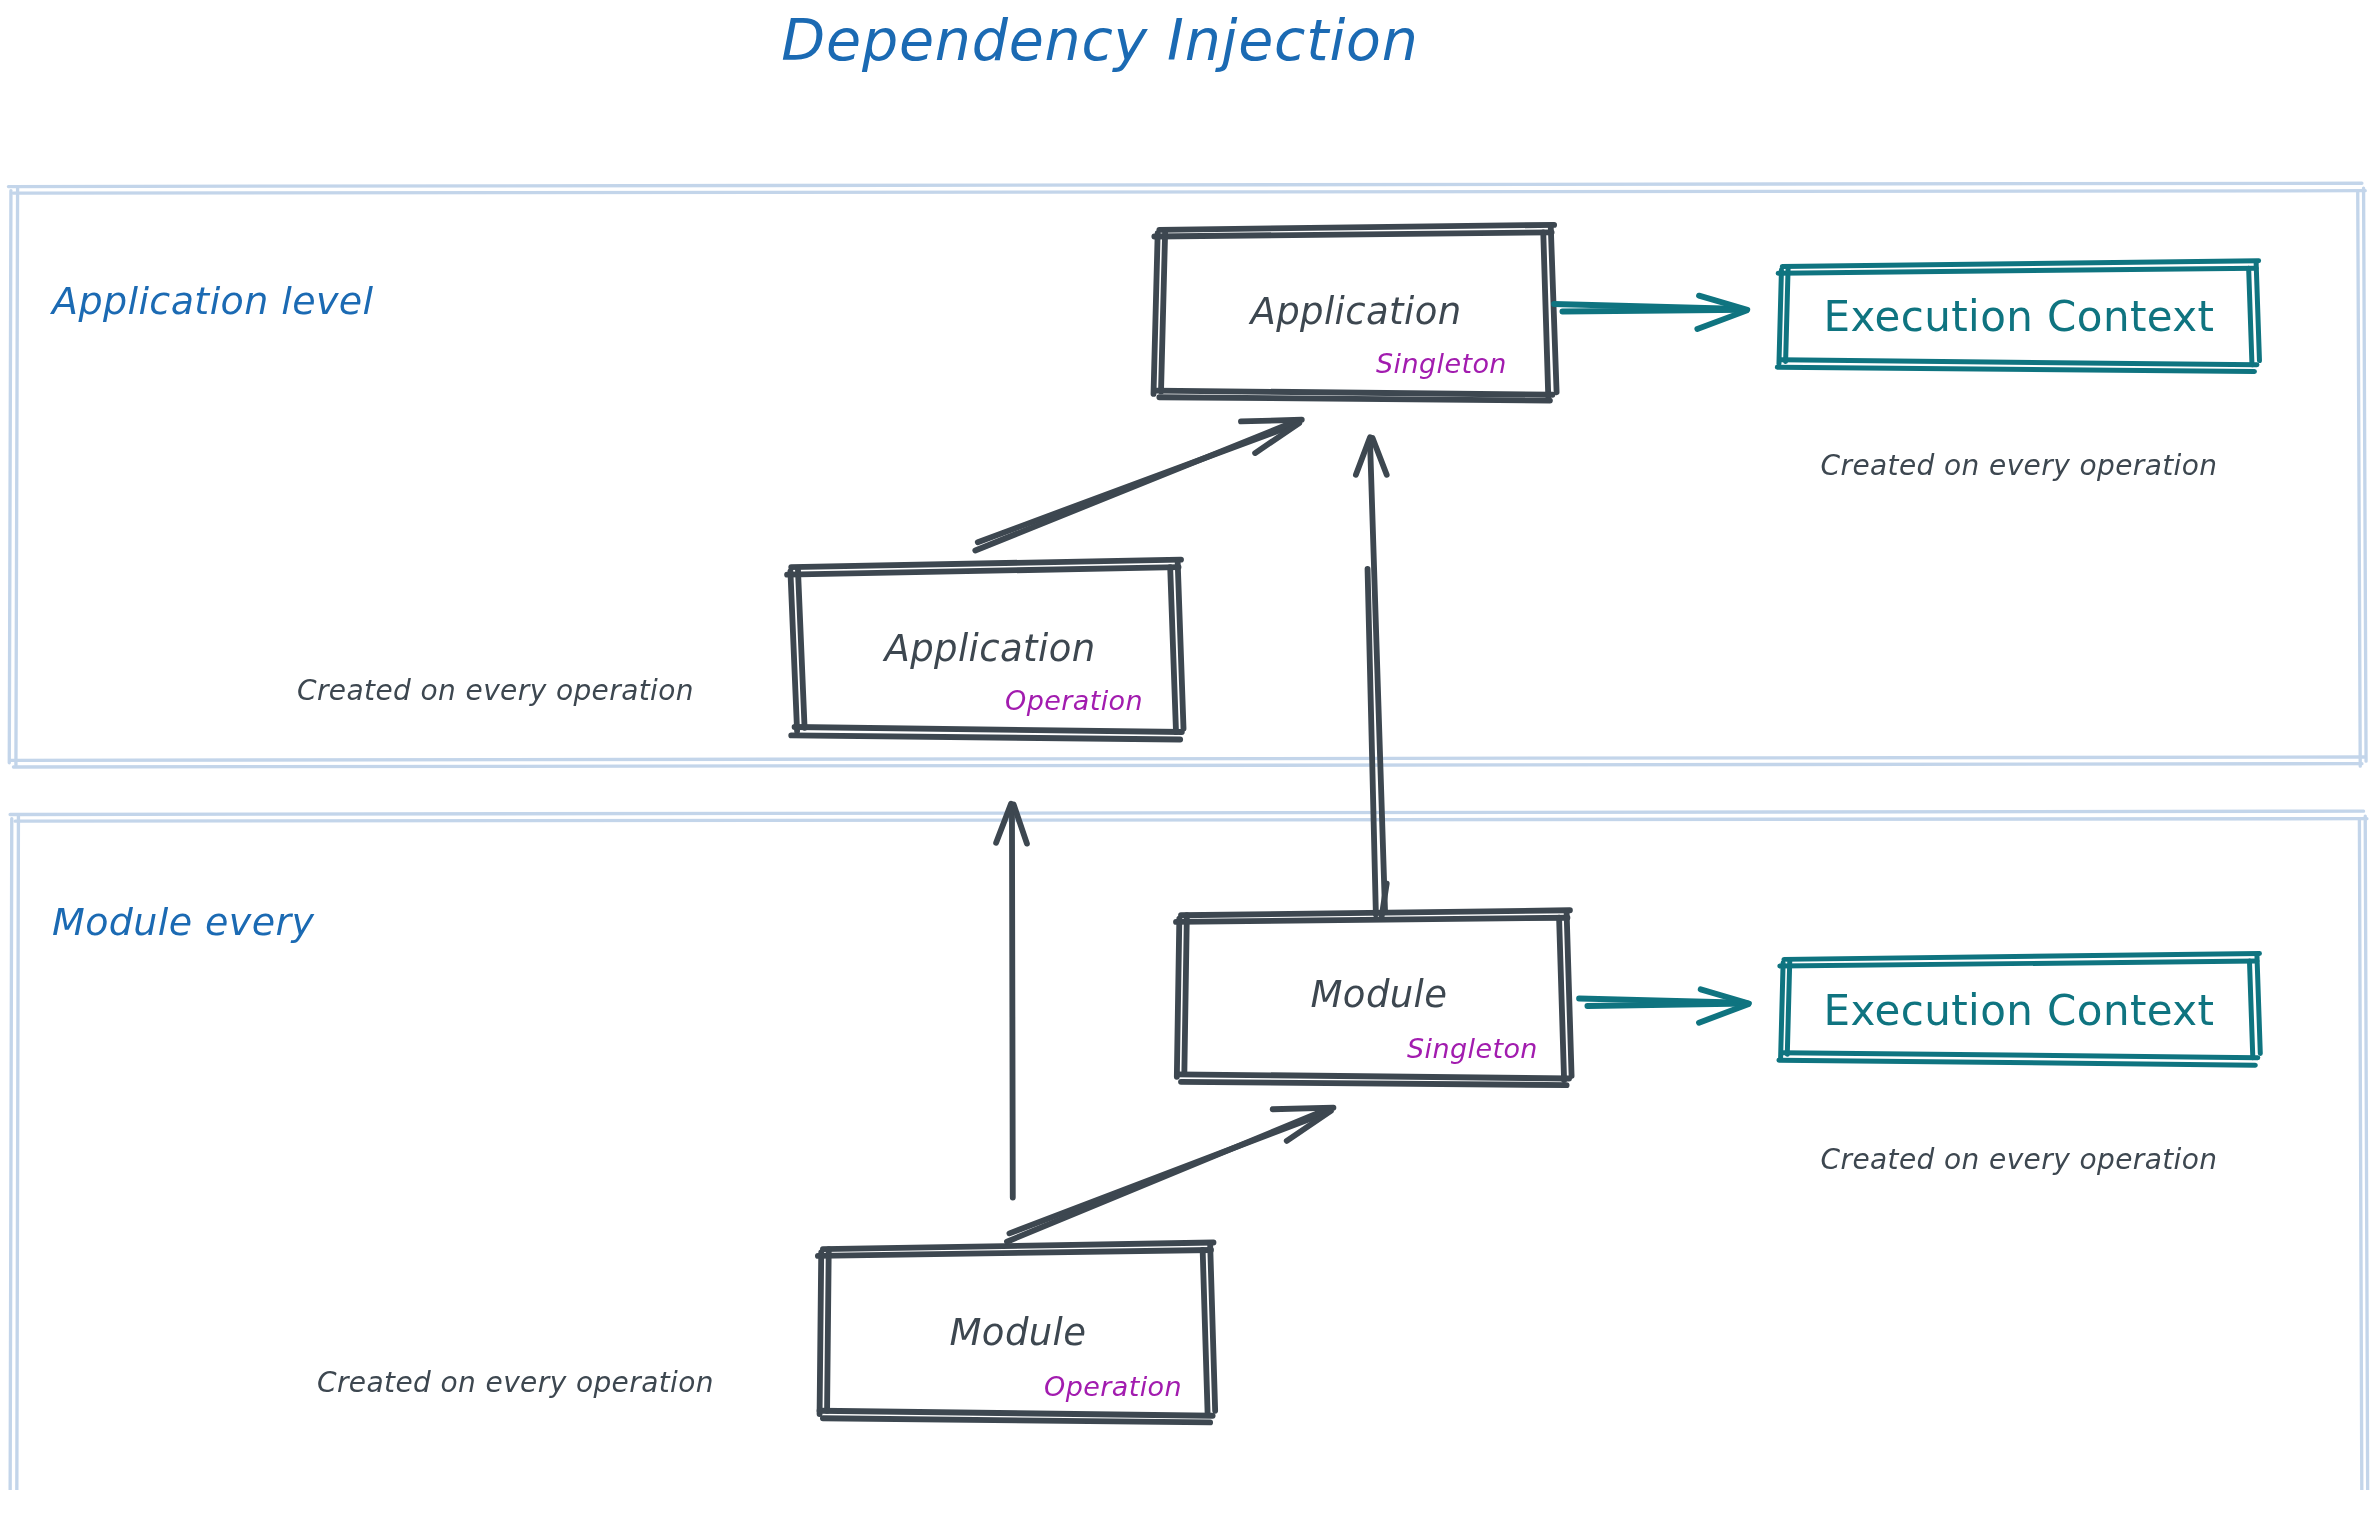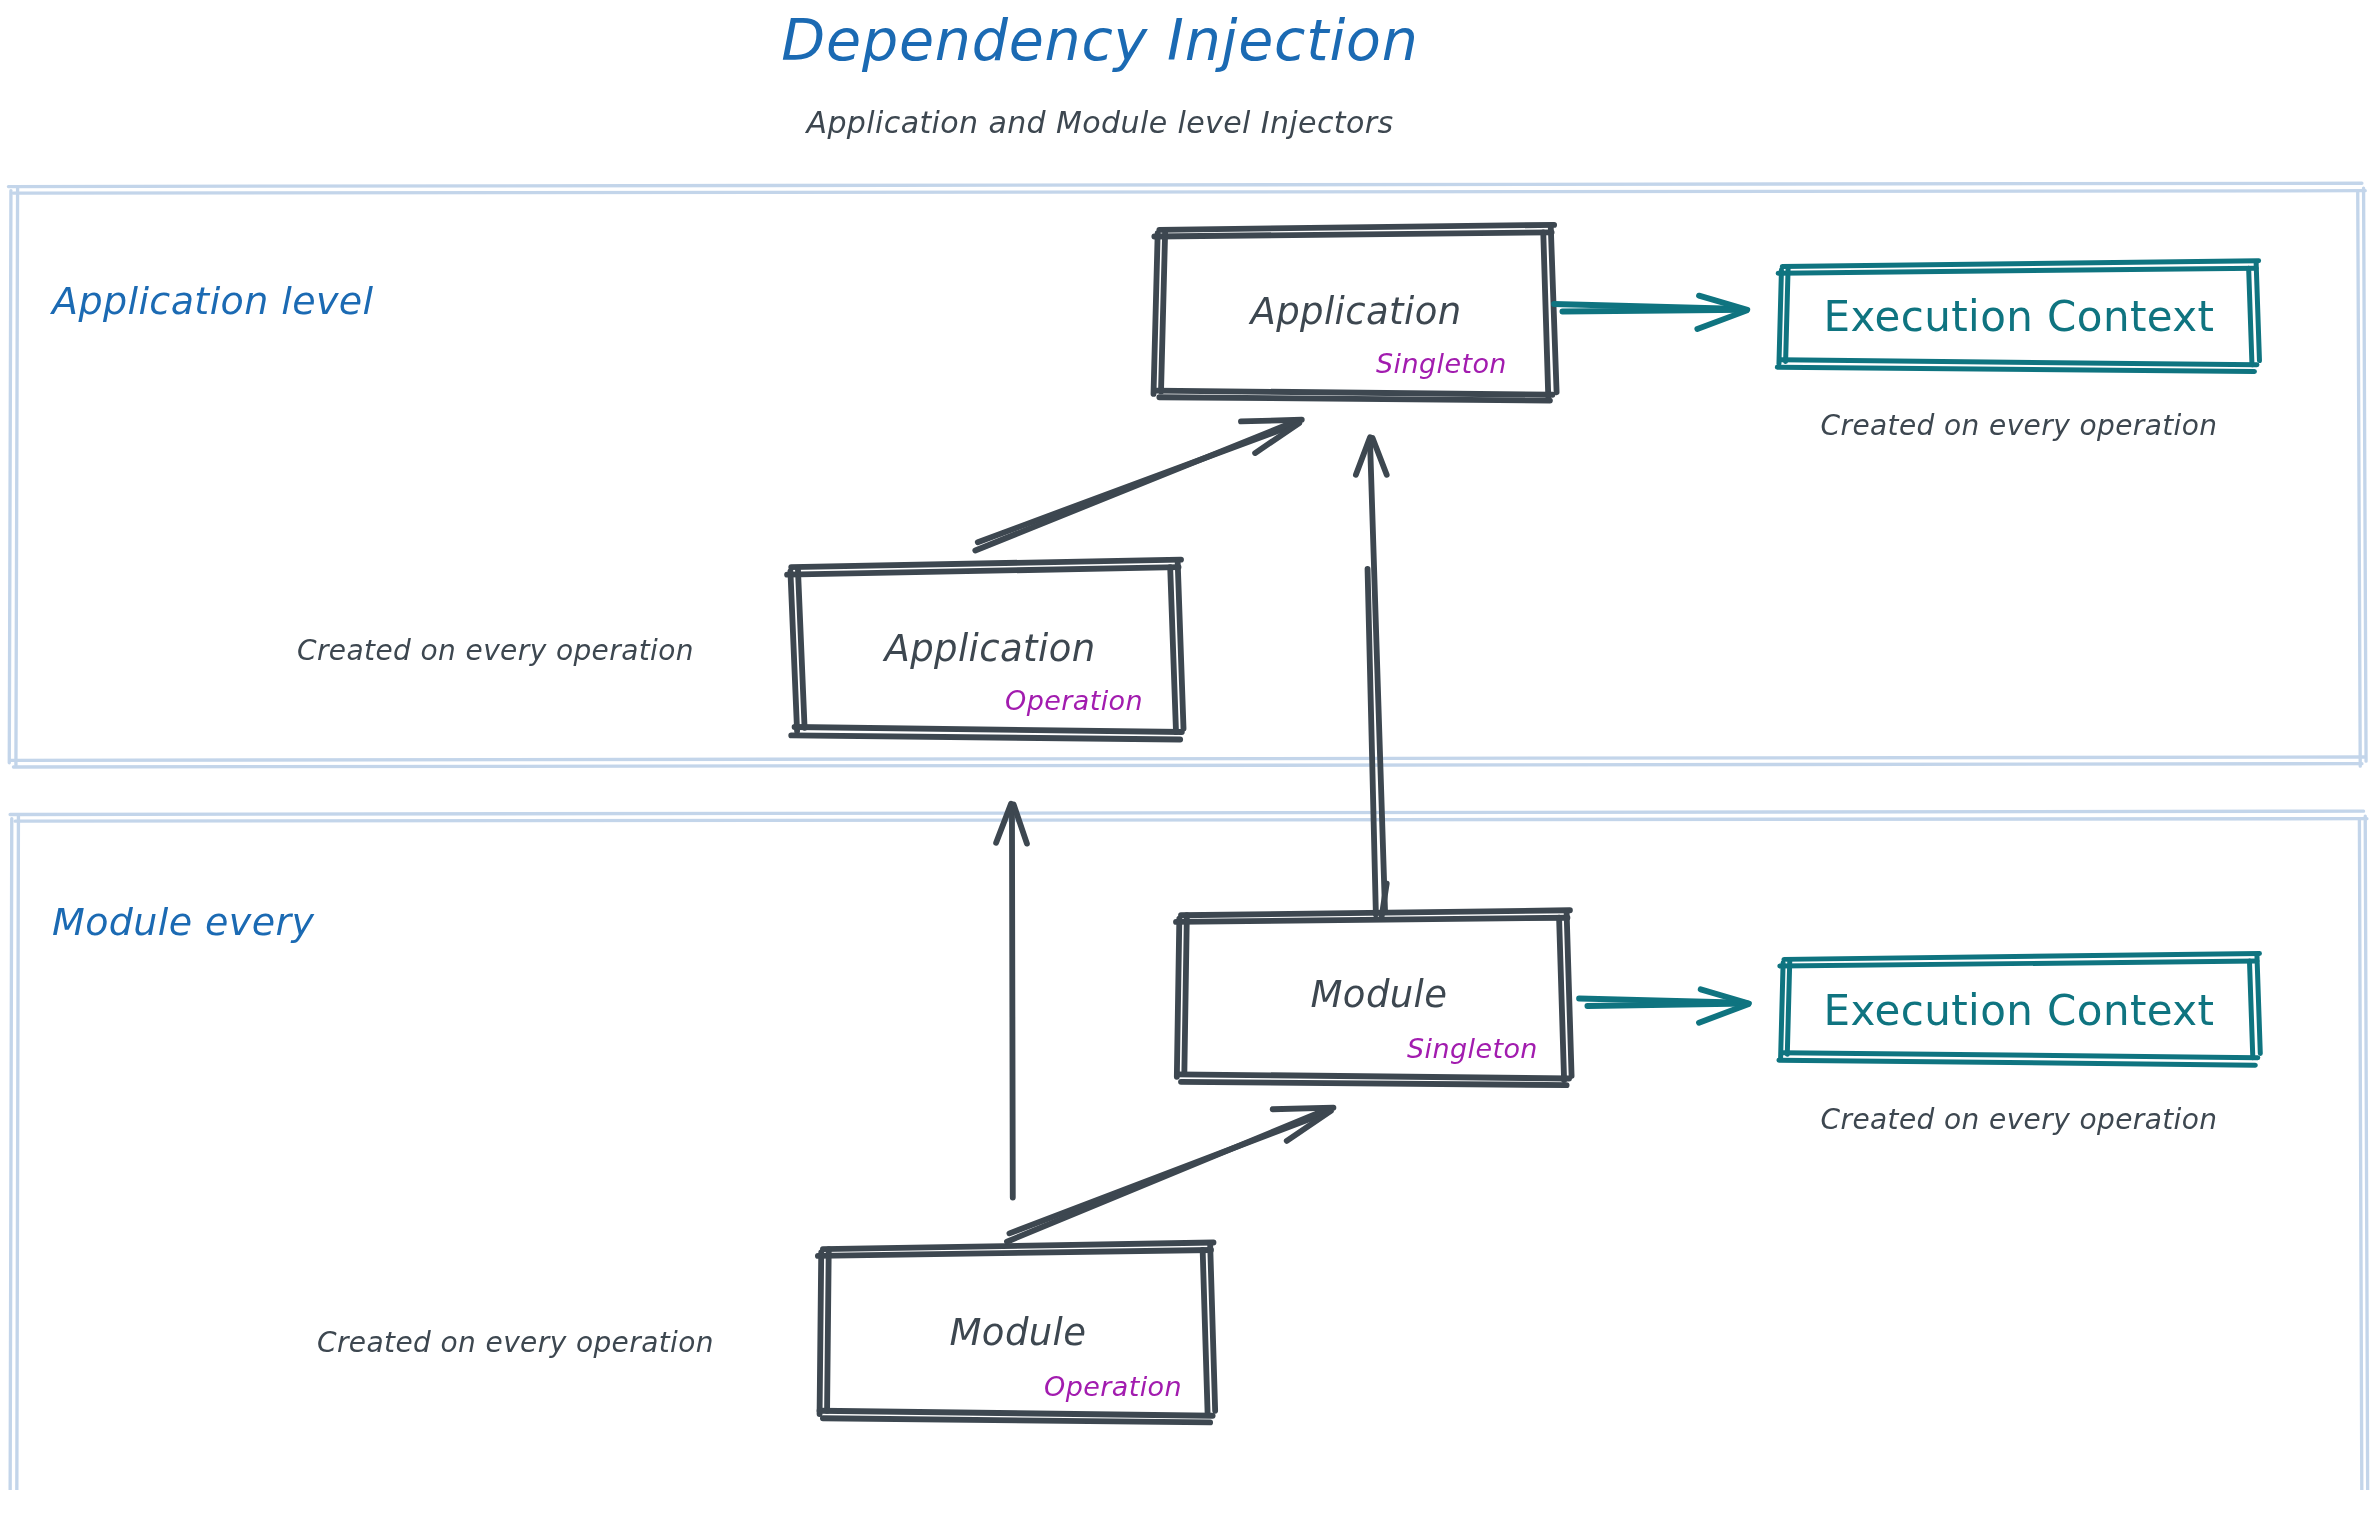--- a/index.html
+++ b/index.html
@@ -65,20 +65,21 @@
   .ec-label {
     color: #0f7480;
     font-size: 42px;
     letter-spacing: 0.4px;
   }
   .note {
     color: #3d4750;
     font-size: 28px;
     font-style: italic;
     letter-spacing: 0.4px;
+    margin-top: 40px;
   }
   .ctr { transform: translateX(-50%); }
 </style>
 </head>
 <body>
 
 <div id="stage">
 
   <svg id="sketch" viewBox="0 0 2854 1842" xmlns="http://www.w3.org/2000/svg">
 
@@ -209,21 +210,20 @@
       <path d="M 1896 1199 L 2094 1204"></path>
       <path d="M 1906 1208 L 2098 1205"></path>
       <path d="M 2042 1188 L 2100 1205"></path>
       <path d="M 2040 1228 L 2099 1206"></path>
     </g>
 
   </svg>
 
   <div class="txt title ctr" style="left:1100px; top:11.7px;">Dependency Injection</div>
 
-  <div class="txt subtitle ctr" style="left:1100px; top:108px;">Application and Module level Injectors</div>
 
   <div class="txt panel-label" style="left:52px; top:242px;">Application level</div>
 
   <div class="txt node-title ctr" style="left:1356px; top:293px;">Application</div>
   <div class="txt node-badge" style="left:1376px; top:350px;">Singleton</div>
 
   <div class="txt node-title ctr" style="left:990px; top:630px;">Application</div>
   <div class="txt node-badge" style="left:1005px; top:687px;">Operation</div>
 
   <div class="txt ec-label ctr" style="left:2019px; top:296px;">Execution Context</div>

